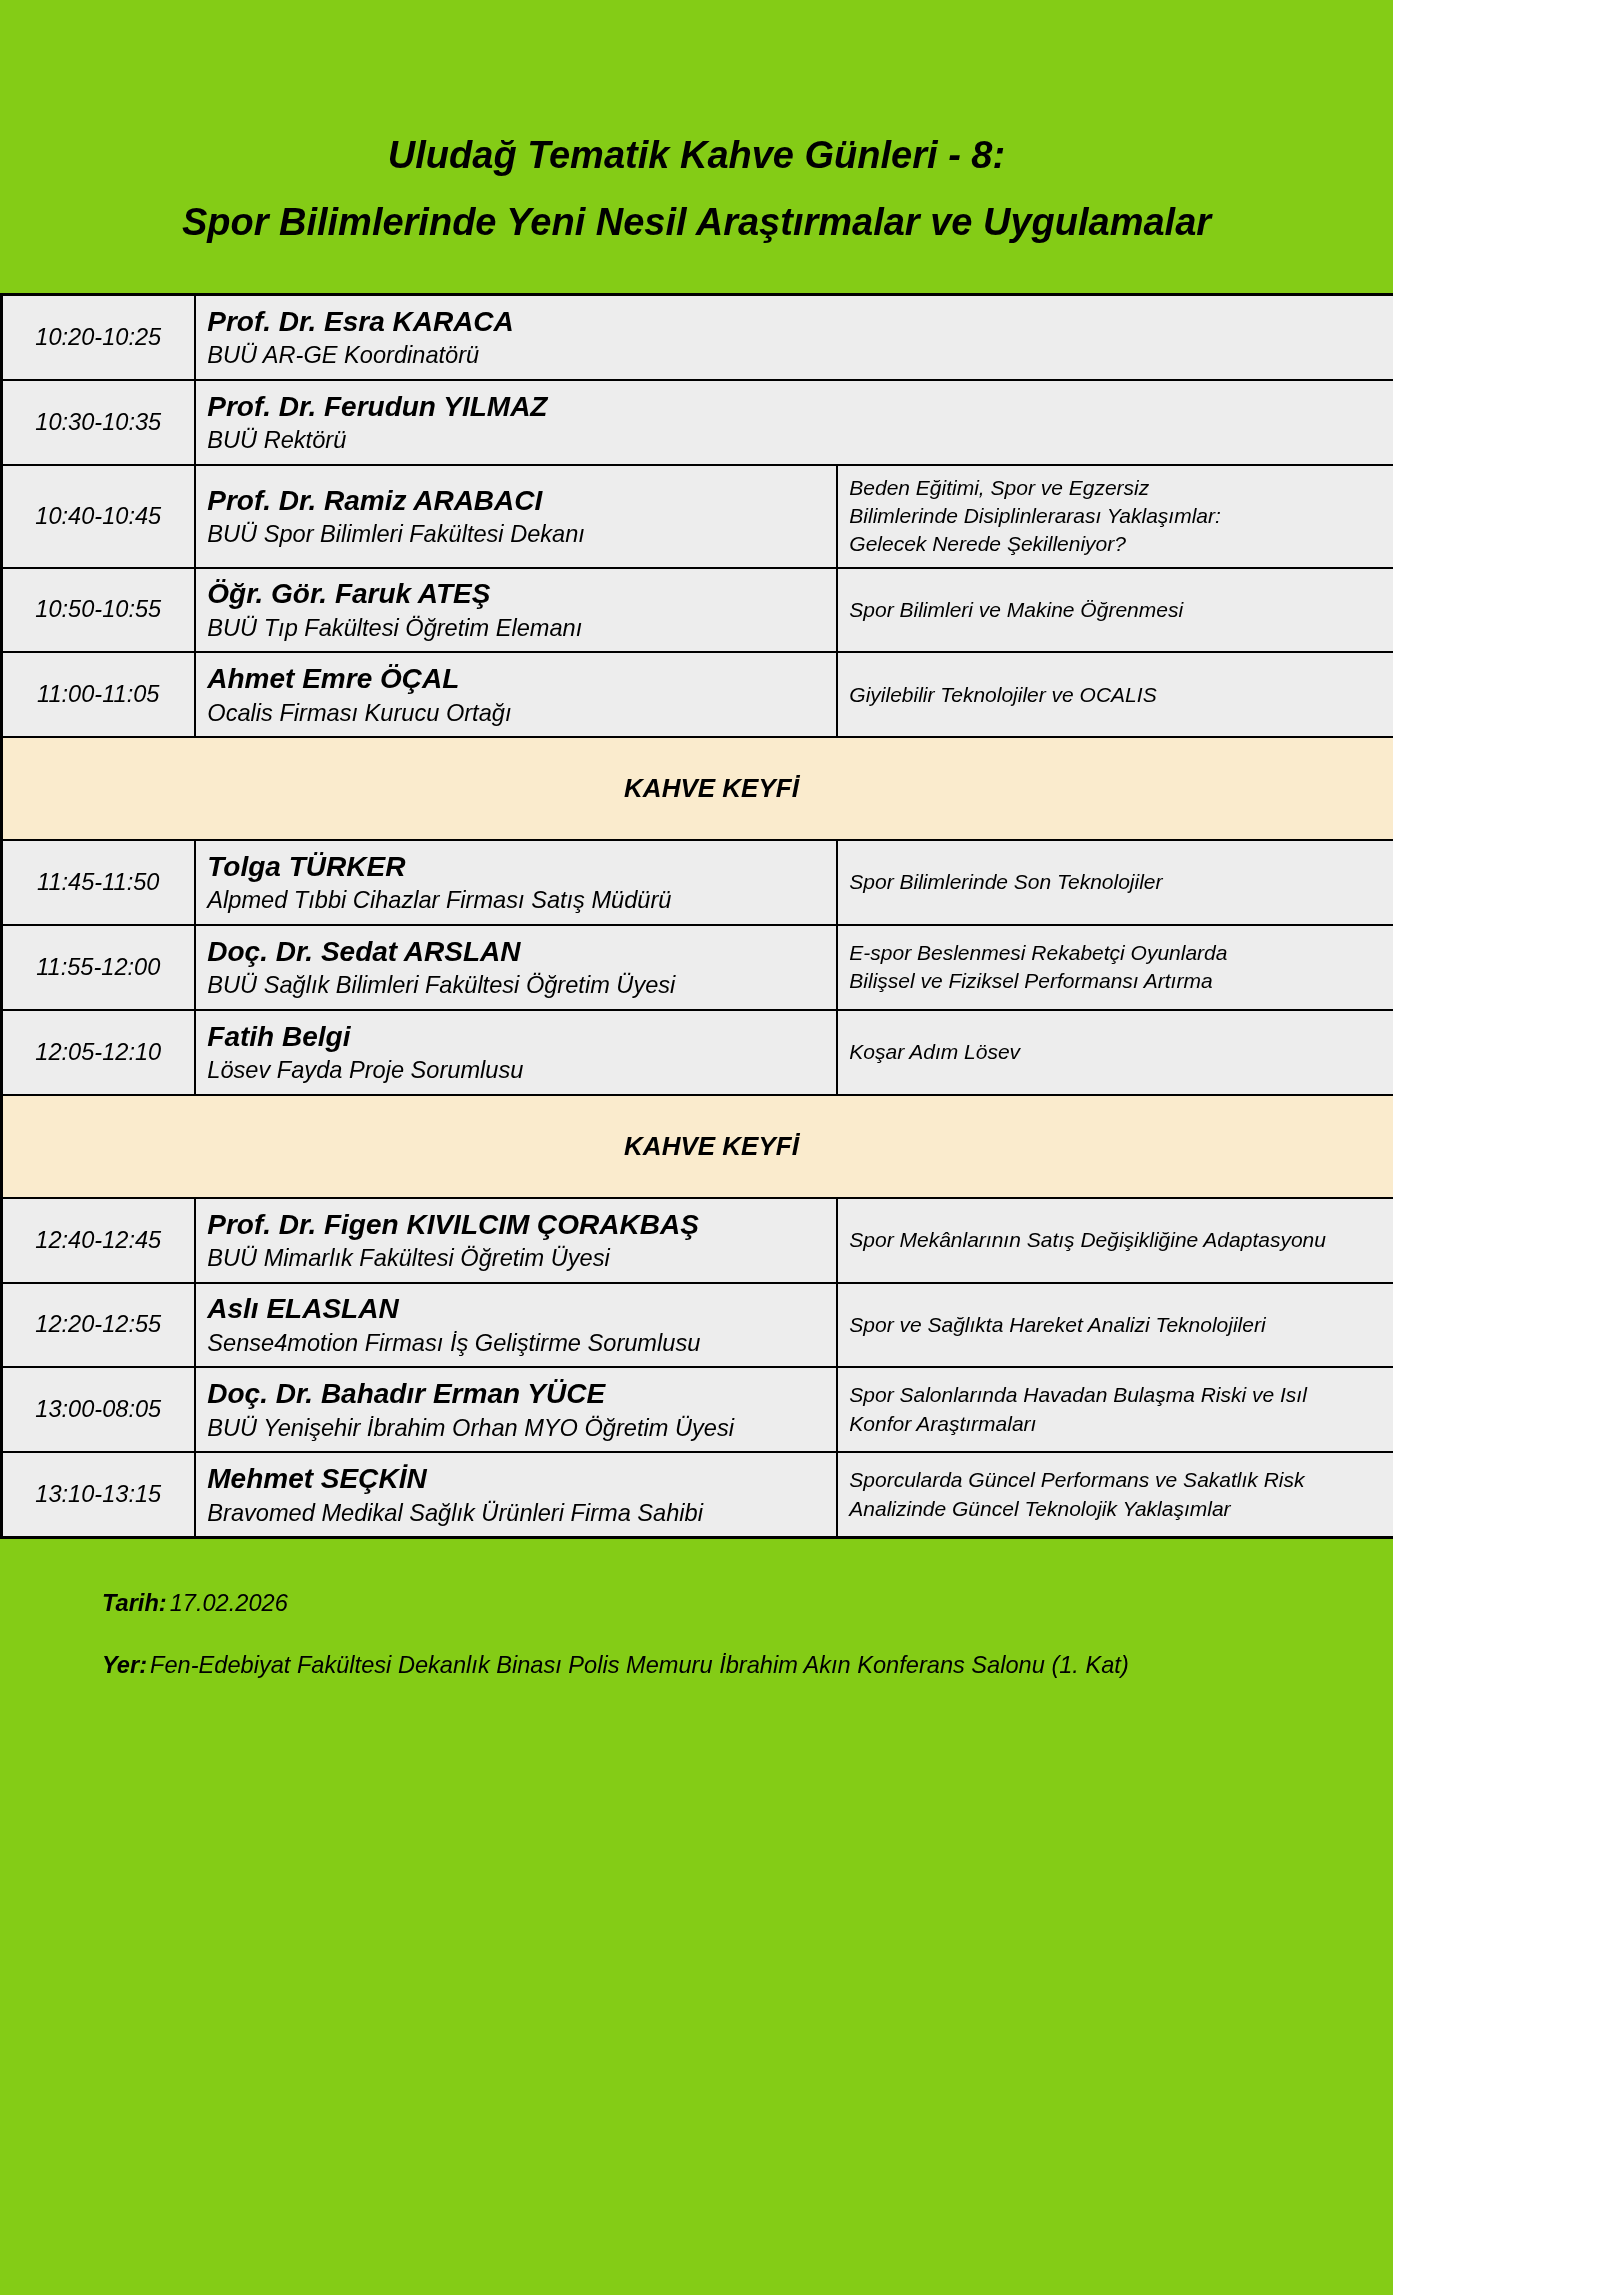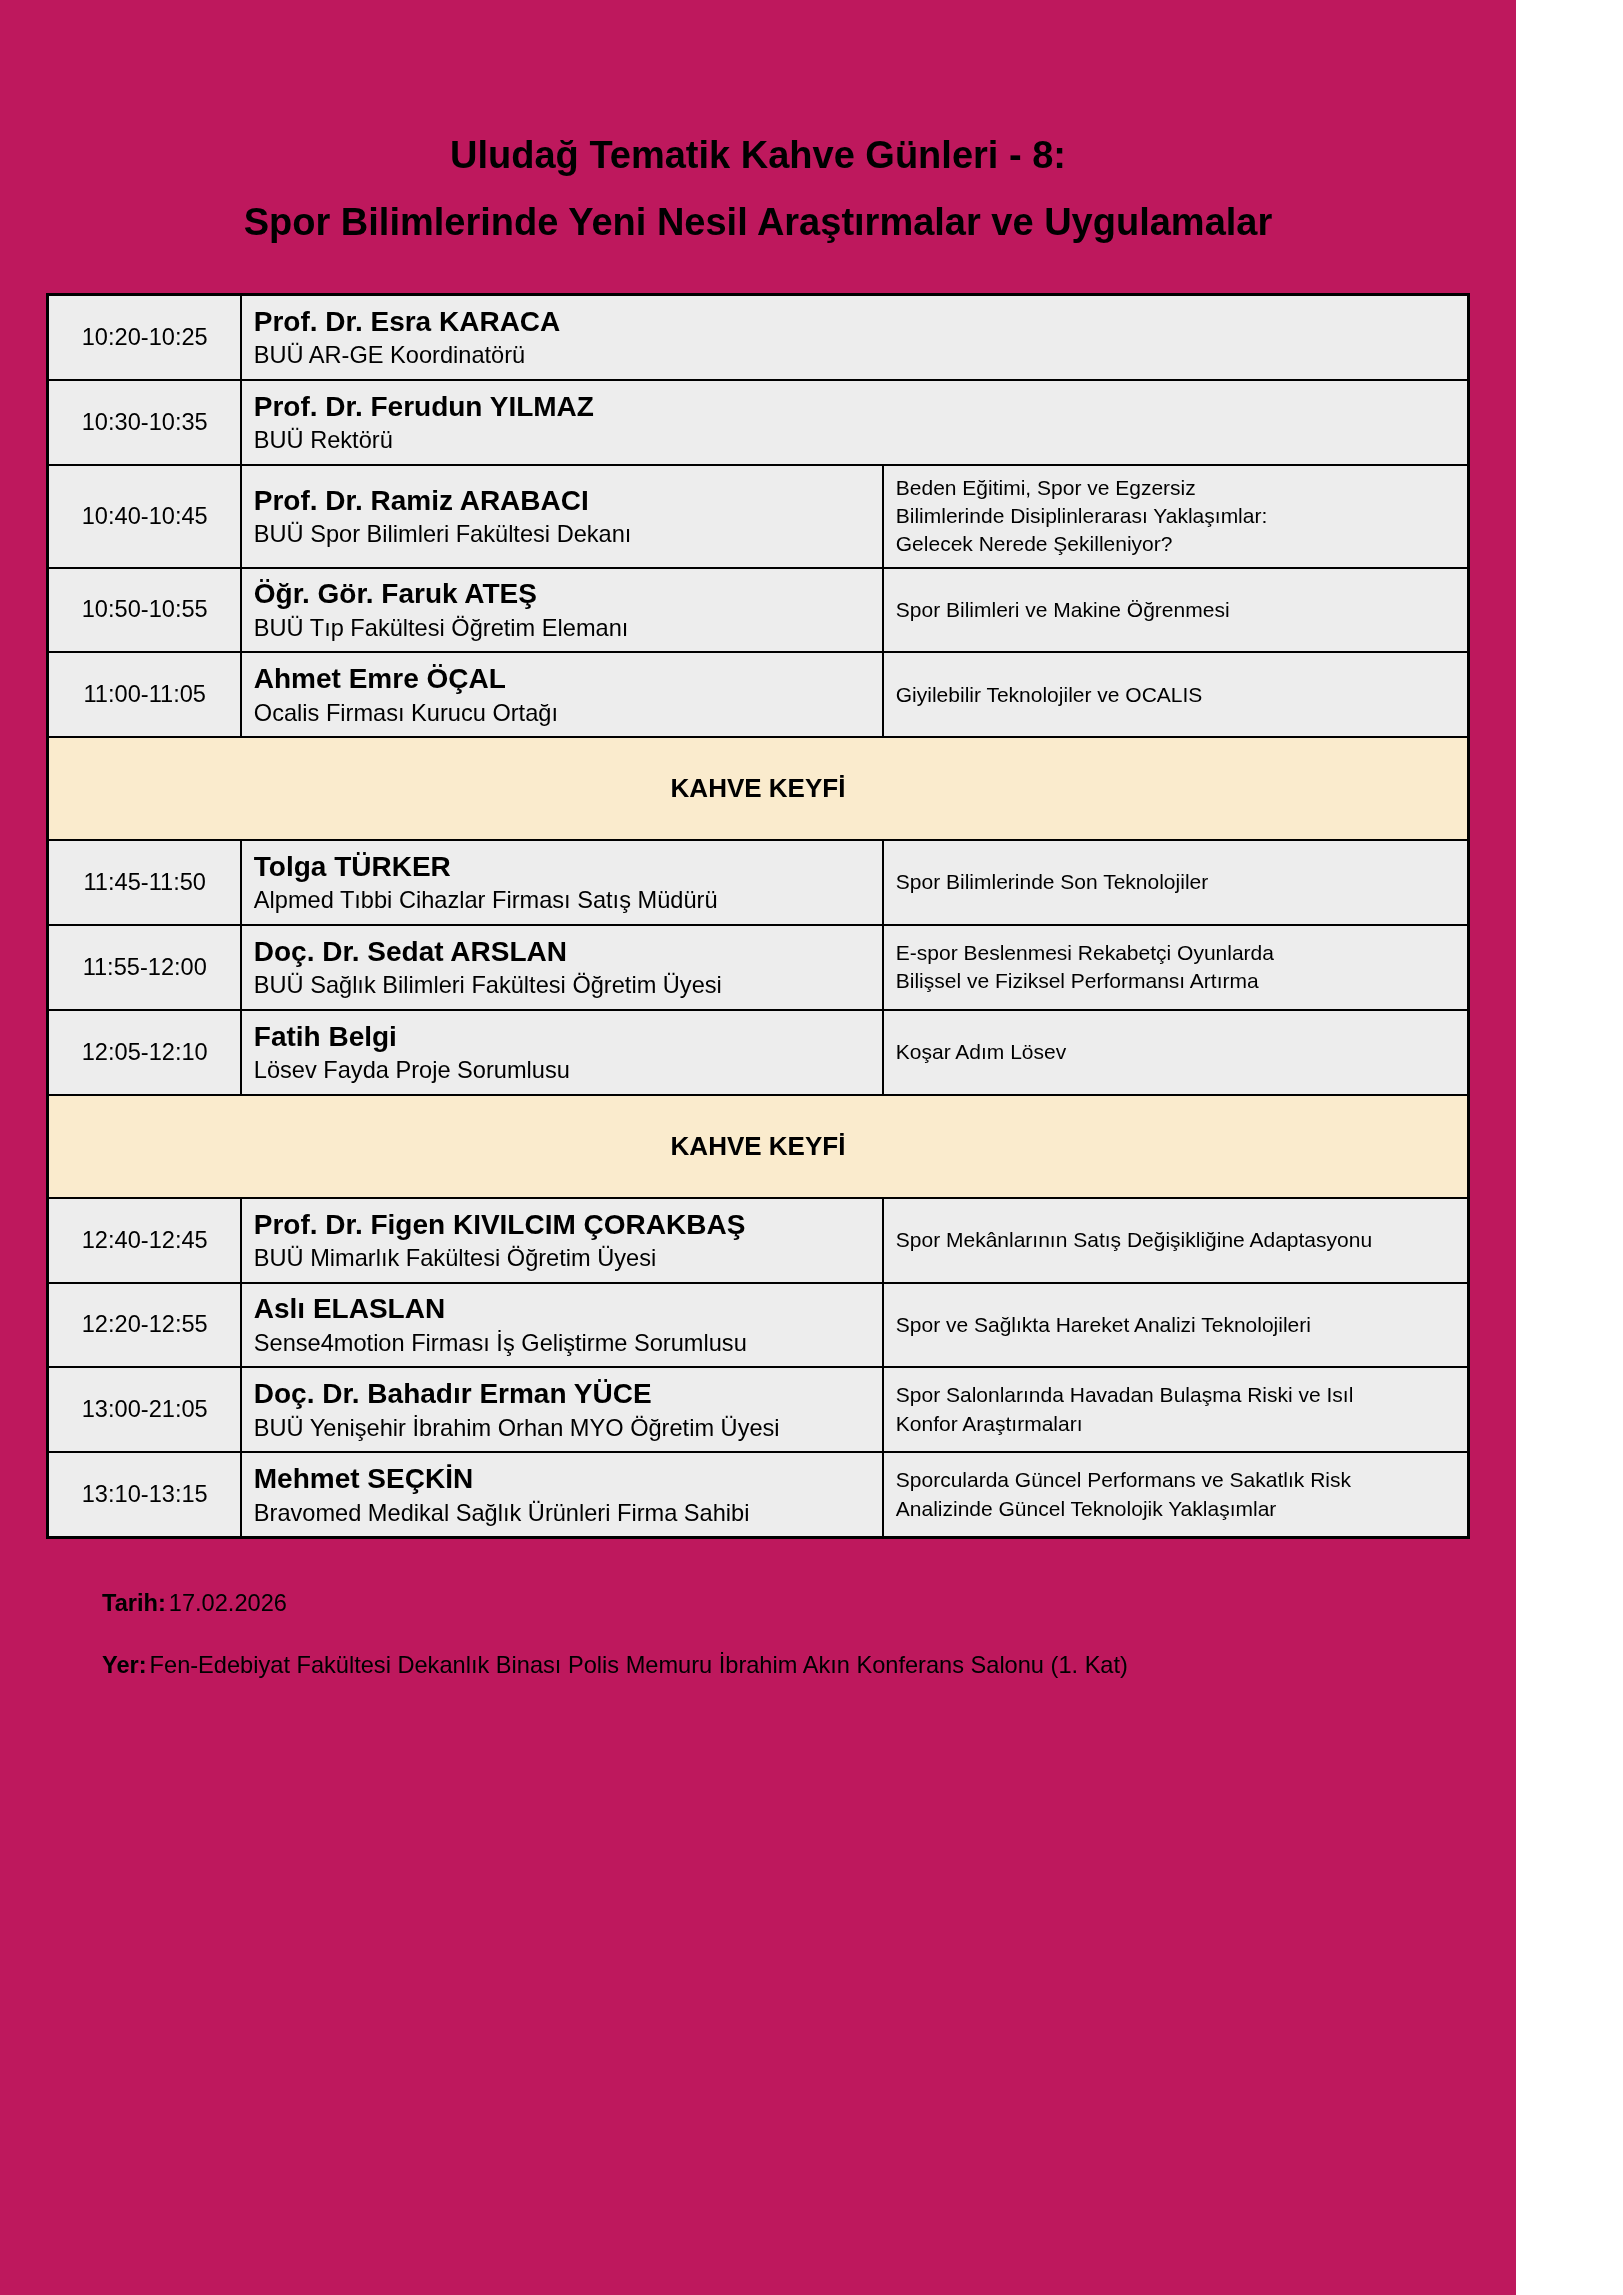--- a/index.html
+++ b/index.html
@@ -3,25 +3,26 @@
 <meta charset="utf-8">
 <style>
   html, body {
     margin: 0;
     padding: 0;
     background: #ffffff;
     color: #000000;
     font-family: "Liberation Sans", sans-serif;
   }
   .page {
-    width: 1516px;
+    width: 1393px;
     height: 2295px;
-    background: #be185d;
+    background: #84cc16;
     position: relative;
     overflow: hidden;
+    font-style: italic;
   }
   .title-block {
     padding-top: 122px;
     text-align: center;
   }
   .title-line {
     font-size: 38px;
     font-weight: bold;
     line-height: 67px;
   }
@@ -182,21 +183,21 @@
         </tr>
         <tr>
           <td class="time-cell">12:20-12:55</td>
           <td class="speaker-cell">
             <div class="speaker-name">Aslı ELASLAN</div>
             <div class="speaker-role">Sense4motion Firması İş Geliştirme Sorumlusu</div>
           </td>
           <td class="topic-cell">Spor ve Sağlıkta Hareket Analizi Teknolojileri</td>
         </tr>
         <tr>
-          <td class="time-cell">13:00-21:05</td>
+          <td class="time-cell">13:00-08:05</td>
           <td class="speaker-cell">
             <div class="speaker-name">Doç. Dr. Bahadır Erman YÜCE</div>
             <div class="speaker-role">BUÜ Yenişehir İbrahim Orhan MYO Öğretim Üyesi</div>
           </td>
           <td class="topic-cell">Spor Salonlarında Havadan Bulaşma Riski ve Isıl
 Konfor Araştırmaları</td>
         </tr>
         <tr>
           <td class="time-cell">13:10-13:15</td>
           <td class="speaker-cell">

